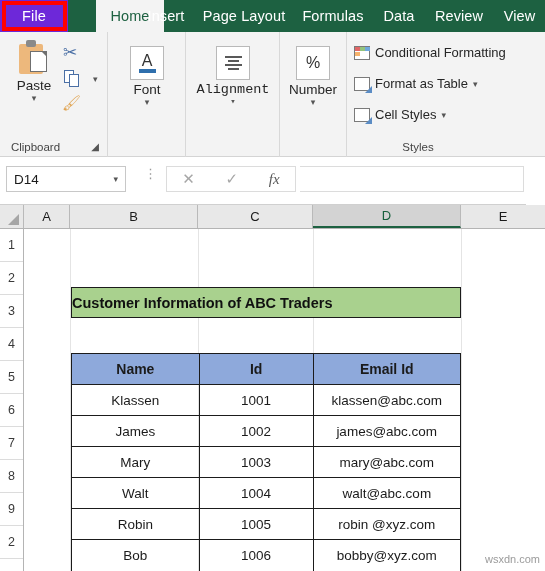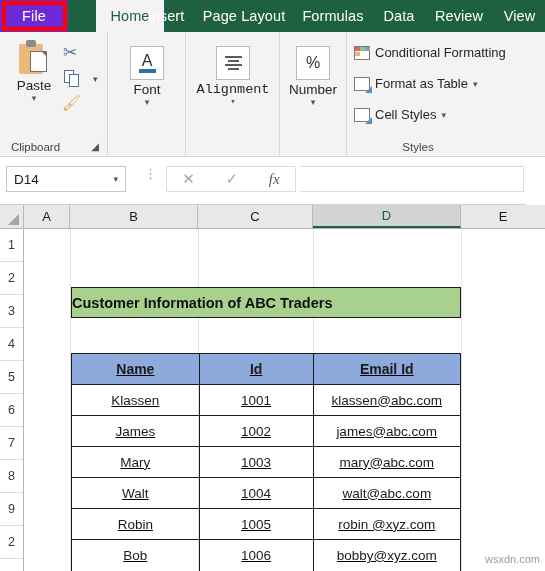--- a/index.html
+++ b/index.html
@@ -157,21 +157,21 @@
   }
   .vline { position: absolute; top: 24px; bottom: 0; width: 1px; background: #e4e4e4; }
 
   
   .banner {
     position: absolute; background: #a9d18e; border: 1.5px solid #1b1b1b;
     display: flex; align-items: center; 
     font-weight: bold; font-size: 14.5px; color: #111; white-space: nowrap;
   }
   .tbl { position: absolute; border: 1.5px solid #1b1b1b; }
-  .trow { display: flex; text-decoration: underline; }
+  .trow { display: flex; }
   .tcell {
     display: flex; align-items: center; justify-content: center;
     font-size: 13.5px; color: #1b1b1b; white-space: nowrap;
     border-right: 1px solid #1b1b1b; border-bottom: 1px solid #1b1b1b;
     height: 31px;
   }
   .tcell:last-child { border-right: none; }
   .trow:last-child .tcell { border-bottom: none; }
   .thead .tcell { background: #8ea9db; font-weight: bold; font-size: 14px; }
   .c-name { width: 129px; }

